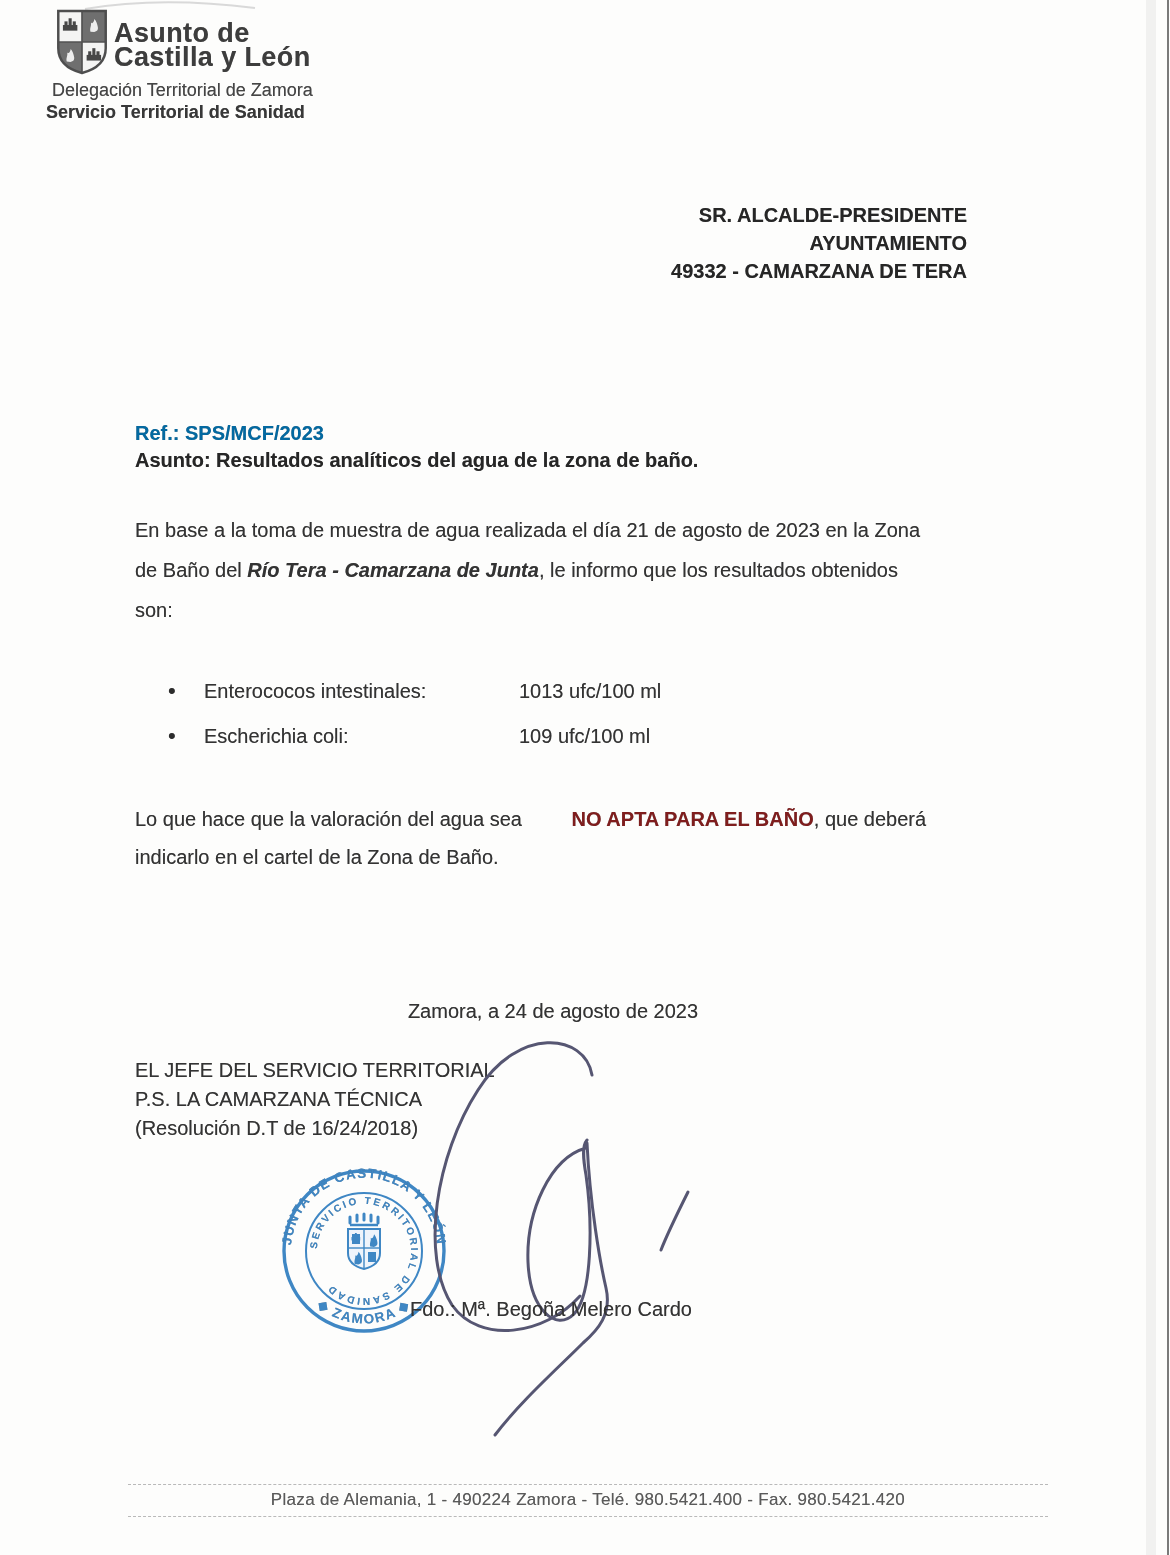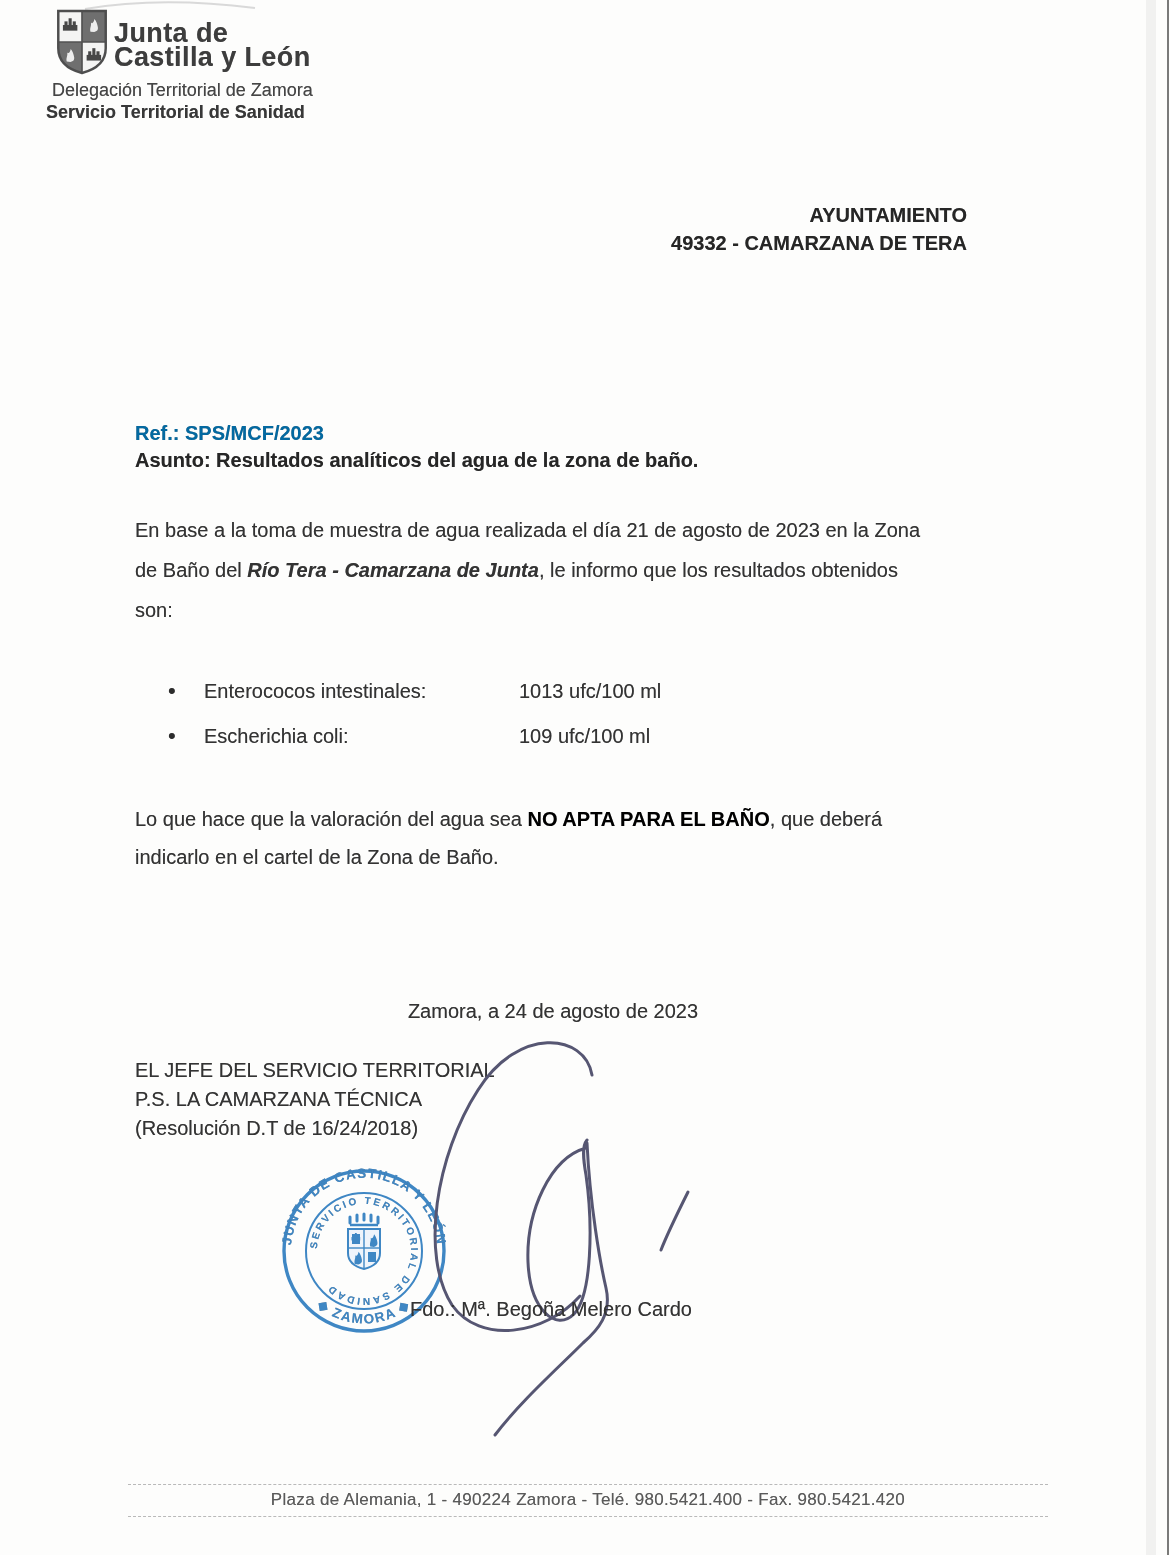--- a/index.html
+++ b/index.html
@@ -23,21 +23,21 @@
   .recipient{position:absolute;left:500px;top:201px;width:467px;text-align:right;
     font-weight:bold;font-size:20px;line-height:28px;color:#262626;}
 
   .ref{position:absolute;left:135px;top:395px;font-size:20px;font-weight:bold;color:#0369a1;margin-top:27px;}
   .subject{position:absolute;left:135px;top:449px;font-size:20px;font-weight:bold;color:#262626;}
 
   .para{position:absolute;left:135px;width:800px;margin:0;font-size:20px;line-height:40px;color:#333;}
   .para1{top:510px;}
   .para2{top:800px;line-height:38px;}
   .bi{font-weight:bold;font-style:italic;}
-  .b{font-weight:bold;color:#000000;}
+  .b{font-weight:bold;color:#7f1d1d;margin-left:44px;}
 
   .results{position:absolute;left:168px;top:678px;font-size:20px;}
   .result-row{display:flex;align-items:baseline;height:45px;}
   .bullet{width:36px;color:#2c2c2c;font-size:22px;}
   .param{width:267px;color:#333;}
   .value{color:#333;margin-left:48px;}
 
   .dateline{position:absolute;left:135px;top:1000px;width:836px;text-align:center;font-size:20px;color:#333;}
   .sigtitle{position:absolute;left:135px;top:1056px;width:836px;text-align:left;font-size:20px;line-height:29px;color:#333;}
 
@@ -82,27 +82,28 @@
       <use href="#castleGlyph" x="6.5" y="9" fill="#474747"></use>
       <use href="#lionGlyph" x="32" y="9" fill="#ededed"></use>
       <use href="#lionGlyph" x="9" y="38" fill="#ededed"></use>
       <use href="#castleGlyph" x="29.5" y="38" fill="#474747"></use>
       <line x1="25" y1="2" x2="25" y2="62" stroke="#525252" stroke-width="1.6"></line>
       <line x1="2" y1="32" x2="48" y2="32" stroke="#525252" stroke-width="1.6"></line>
     </g>
     <path d="M2,2 H48 V38 Q48,56 25,62 Q2,56 2,38 Z" fill="none" stroke="#4e4e4e" stroke-width="2.4"></path>
   </svg>
   <div class="org">
-    <div>Junta de</div>
+    <div>Asunto de</div>
     <div>Castilla y León</div>
   </div>
   <div class="delegation">Delegación Territorial de Zamora</div>
   <div class="service">Servicio Territorial de Sanidad</div>
 
   <div class="recipient">
+    <div>SR. ALCALDE-PRESIDENTE</div>
     <div>AYUNTAMIENTO</div>
     <div>49332 - CAMARZANA DE TERA</div>
   </div>
 
   <div class="ref">Ref.: SPS/MCF/2023</div>
   <div class="subject">Asunto: Resultados analíticos del agua de la zona de baño.</div>
 
   <p class="para para1"><span>En base a la toma de muestra de agua realizada el día 21 de agosto de 2023 en la Zona de Baño del </span><span class="bi">Río Tera - Camarzana de Junta</span><span>, le informo que los resultados obtenidos son:</span></p>
 
   <div class="results">

